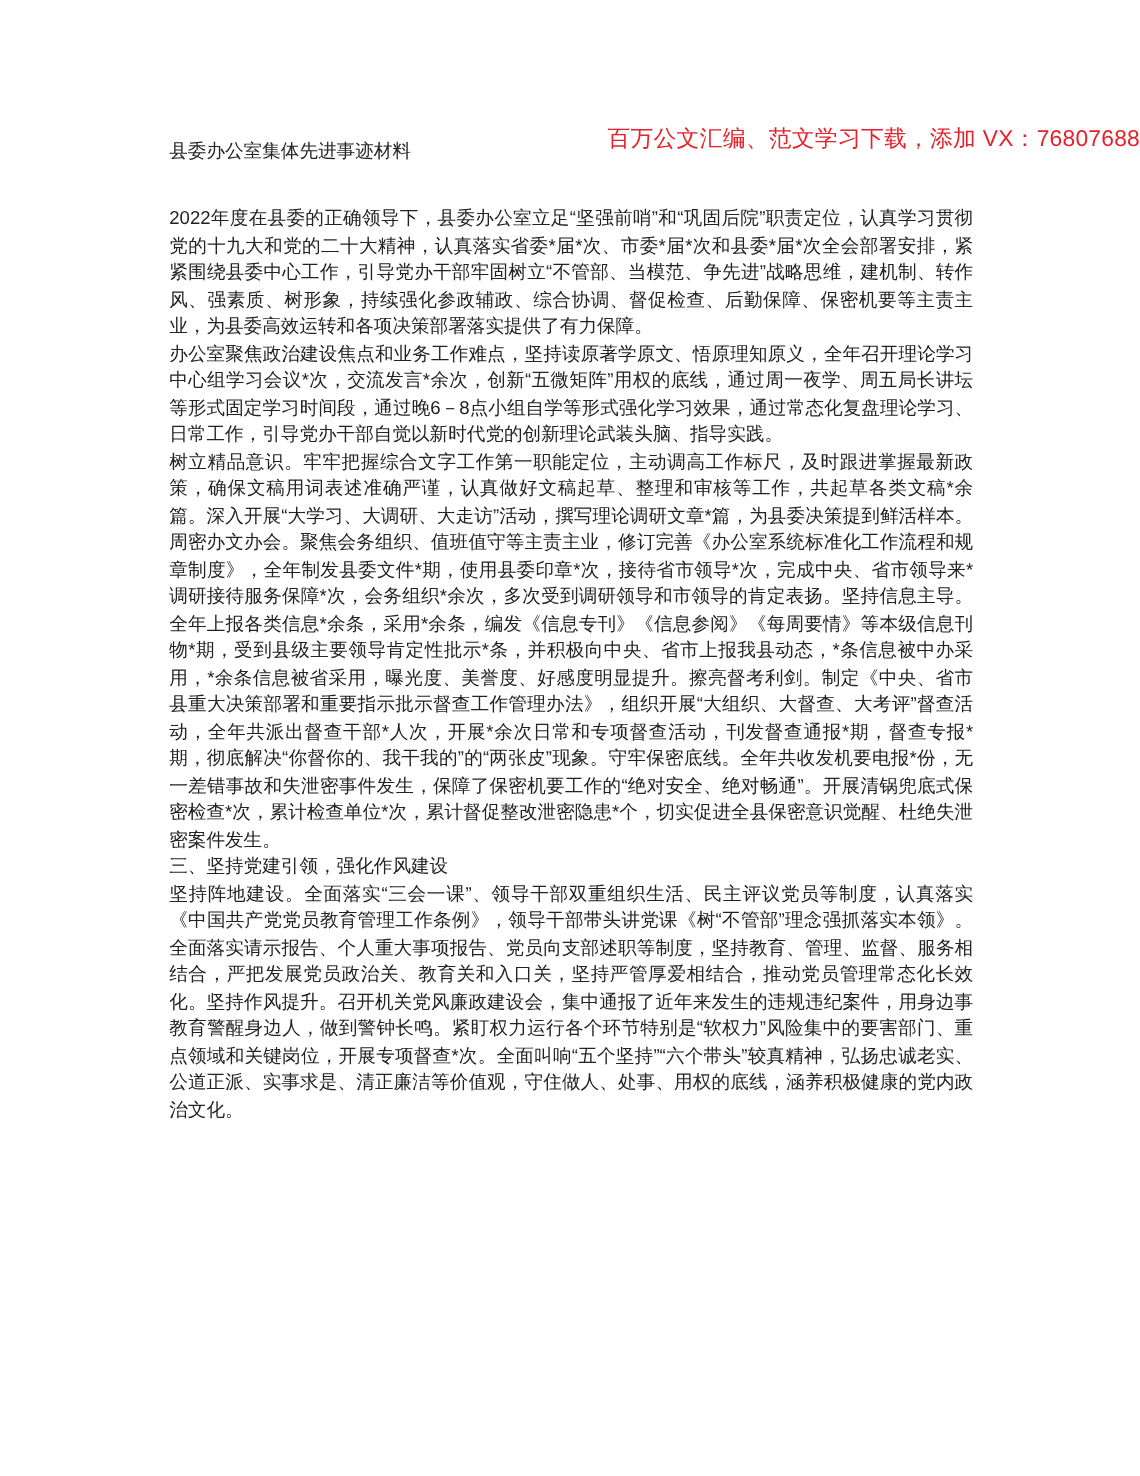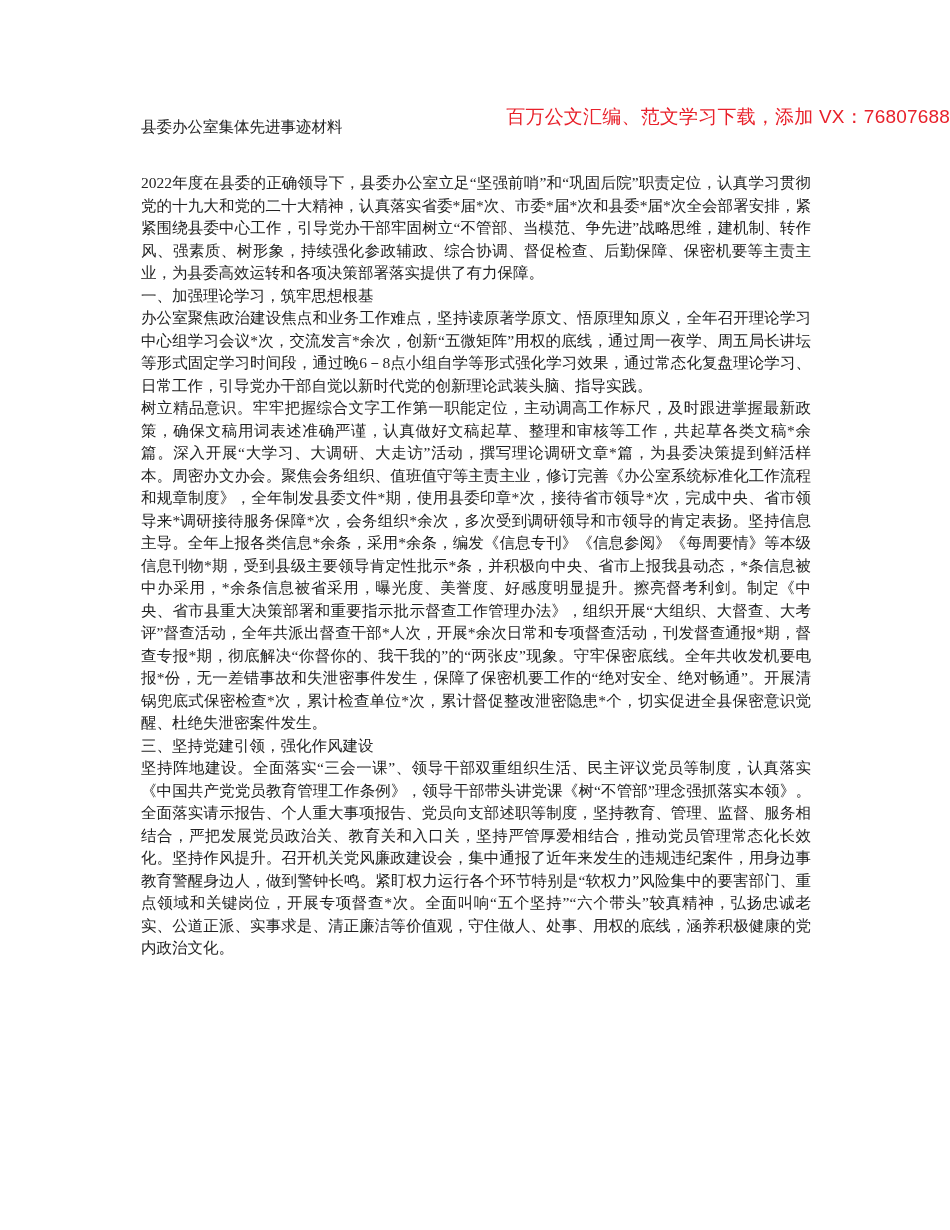--- a/index.html
+++ b/index.html
@@ -9,33 +9,32 @@
       color: #e8202a; font-family: "Liberation Sans", "DejaVu Sans", sans-serif;
       font-size: 19px; line-height: 26px; letter-spacing: 0.2px; margin-top: 48px;
     }
     .doc-title {
       position: absolute; top: 116px; left: 141px;
       font-family: Liberation Sans, sans-serif;
       font-size: 15.5px; line-height: 22px; color: #222;
     }
     .content {
       position: absolute; top: 172px; left: 141px; width: 670px;
-      font-family: Liberation Serif, serif;
+      font-family: Liberation Sans, sans-serif;
       font-size: 15.5px; line-height: 22.5px; color: #222;
       text-align: justify;
     }
     .content p { margin: 0; }
   </style>
 </head>
 <body>
 
 <div class="banner">百万公文汇编、范文学习下载，添加 VX：76807688</div>
 
 <div class="doc-title">县委办公室集体先进事迹材料</div>
 
 <div class="content">
   <p>2022年度在县委的正确领导下，县委办公室立足“坚强前哨”和“巩固后院”职责定位，认真学习贯彻党的十九大和党的二十大精神，认真落实省委*届*次、市委*届*次和县委*届*次全会部署安排，紧紧围绕县委中心工作，引导党办干部牢固树立“不管部、当模范、争先进”战略思维，建机制、转作风、强素质、树形象，持续强化参政辅政、综合协调、督促检查、后勤保障、保密机要等主责主业，为县委高效运转和各项决策部署落实提供了有力保障。</p>
-  <p>一、加强理论学习，筑牢思想根基</p>
   <p>办公室聚焦政治建设焦点和业务工作难点，坚持读原著学原文、悟原理知原义，全年召开理论学习中心组学习会议*次，交流发言*余次，创新“五微矩阵”用权的底线，通过周一夜学、周五局长讲坛等形式固定学习时间段，通过晚6－8点小组自学等形式强化学习效果，通过常态化复盘理论学习、日常工作，引导党办干部自觉以新时代党的创新理论武装头脑、指导实践。</p>
   <p>树立精品意识。牢牢把握综合文字工作第一职能定位，主动调高工作标尺，及时跟进掌握最新政策，确保文稿用词表述准确严谨，认真做好文稿起草、整理和审核等工作，共起草各类文稿*余篇。深入开展“大学习、大调研、大走访”活动，撰写理论调研文章*篇，为县委决策提到鲜活样本。周密办文办会。聚焦会务组织、值班值守等主责主业，修订完善《办公室系统标准化工作流程和规章制度》，全年制发县委文件*期，使用县委印章*次，接待省市领导*次，完成中央、省市领导来*调研接待服务保障*次，会务组织*余次，多次受到调研领导和市领导的肯定表扬。坚持信息主导。全年上报各类信息*余条，采用*余条，编发《信息专刊》《信息参阅》《每周要情》等本级信息刊物*期，受到县级主要领导肯定性批示*条，并积极向中央、省市上报我县动态，*条信息被中办采用，*余条信息被省采用，曝光度、美誉度、好感度明显提升。擦亮督考利剑。制定《中央、省市县重大决策部署和重要指示批示督查工作管理办法》，组织开展“大组织、大督查、大考评”督查活动，全年共派出督查干部*人次，开展*余次日常和专项督查活动，刊发督查通报*期，督查专报*期，彻底解决“你督你的、我干我的”的“两张皮”现象。守牢保密底线。全年共收发机要电报*份，无一差错事故和失泄密事件发生，保障了保密机要工作的“绝对安全、绝对畅通”。开展清锅兜底式保密检查*次，累计检查单位*次，累计督促整改泄密隐患*个，切实促进全县保密意识觉醒、杜绝失泄密案件发生。</p>
   <p>三、坚持党建引领，强化作风建设</p>
   <p>坚持阵地建设。全面落实“三会一课”、领导干部双重组织生活、民主评议党员等制度，认真落实《中国共产党党员教育管理工作条例》，领导干部带头讲党课《树“不管部”理念强抓落实本领》。全面落实请示报告、个人重大事项报告、党员向支部述职等制度，坚持教育、管理、监督、服务相结合，严把发展党员政治关、教育关和入口关，坚持严管厚爱相结合，推动党员管理常态化长效化。坚持作风提升。召开机关党风廉政建设会，集中通报了近年来发生的违规违纪案件，用身边事教育警醒身边人，做到警钟长鸣。紧盯权力运行各个环节特别是“软权力”风险集中的要害部门、重点领域和关键岗位，开展专项督查*次。全面叫响“五个坚持”“六个带头”较真精神，弘扬忠诚老实、公道正派、实事求是、清正廉洁等价值观，守住做人、处事、用权的底线，涵养积极健康的党内政治文化。</p>
 </div>
 
 </body></html>

